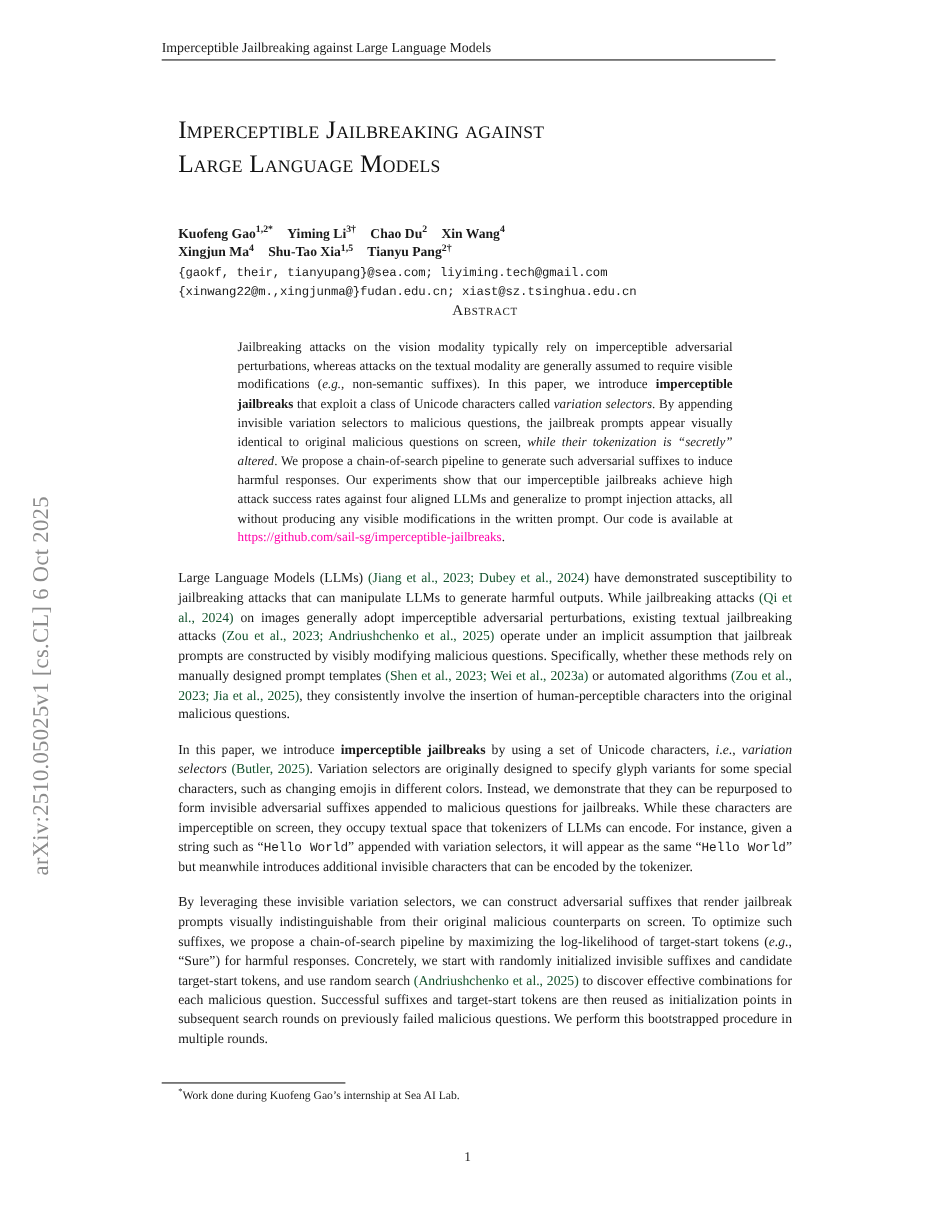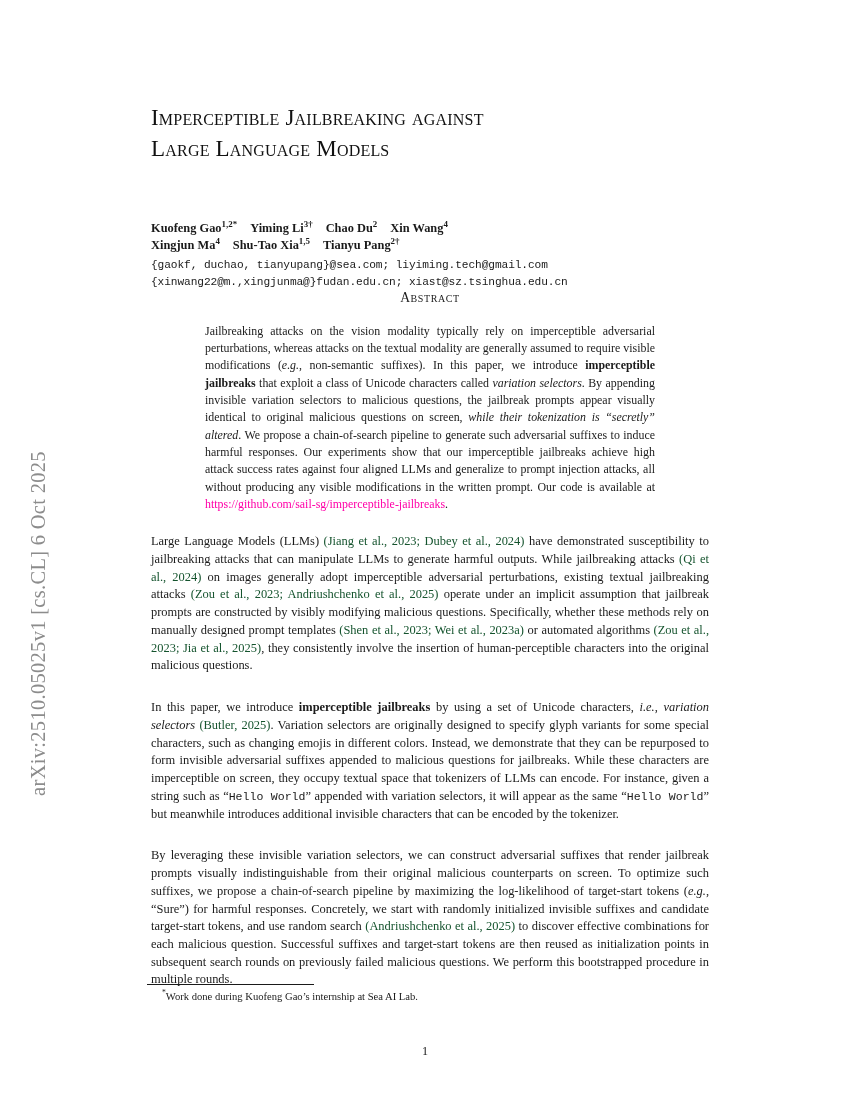--- a/index.html
+++ b/index.html
@@ -46,38 +46,38 @@
     padding-bottom: 3px;
   }
   .header-rule {
     border-bottom: 1.1px solid #1a1a1a;
     width: 100%;
   }
 
   
   .col {
     position: absolute;
-    left: 151px;
+    left: 162px;
     top: 103px;
     width: 558px;
   }
 
   
   .title {
     font-size: 23px;
     line-height: 1.33;
     font-variant: small-caps;
     letter-spacing: 0.2px;
     color: #111;
     margin-bottom: 0;
   }
 
   
   .authors {
-    margin-top: 56px;
+    margin-top: 40px;
     font-size: 12.4px;
     line-height: 1.38;
   }
   .author-line {
     font-weight: bold;
     white-space: nowrap;
   }
   .author-line .gap { display: inline-block; width: 13px; }
   .affil-line {
     font-weight: normal;
@@ -121,21 +121,21 @@
     letter-spacing: 0.4px;
   }
   .section-head .num {
     font-variant: normal;
     display: inline-block;
     width: 26px;
   }
 
   
   .body-p {
-    margin-top: 24px;
+    margin-top: 14px;
     font-size: 12.45px;
     line-height: 1.425;
     text-align: justify;
     hyphens: auto;
   }
   .body-p.first { margin-top: 20px; }
 
   .cite { color: #14532d; }
   .link { color: #ff00a8; }
   .mono {
@@ -173,33 +173,37 @@
     font-size: 12.2px;
   }
 </style>
 </head>
 <body>
 
 <div class="page">
 
   <div class="arxiv-stamp">arXiv:2510.05025v1  [cs.CL]  6 Oct 2025</div>
 
+  <div class="header">
+    <div class="header-text">Imperceptible Jailbreaking against Large Language Models</div>
+    <div class="header-rule"></div>
+  </div>
 
   <div class="col">
 
     <div class="title">
       <div>Imperceptible Jailbreaking against</div>
       <div>Large Language Models</div>
     </div>
 
     <div class="authors">
       <div class="author-line">Kuofeng Gao<sup>1,2*</sup><span class="gap"></span>Yiming Li<sup>3†</sup><span class="gap"></span>Chao Du<sup>2</sup><span class="gap"></span>Xin Wang<sup>4</sup></div>
       <div class="author-line">Xingjun Ma<sup>4</sup><span class="gap"></span>Shu-Tao Xia<sup>1,5</sup><span class="gap"></span>Tianyu Pang<sup>2†</sup></div>
       <div class="emails">
-        <div>{gaokf, duchao, tianyupang}@sea.com; liyiming.tech@gmail.com</div>
+        <div>{gaokf, their, tianyupang}@sea.com; liyiming.tech@gmail.com</div>
         <div>{xinwang22@m.,xingjunma@}fudan.edu.cn; xiast@sz.tsinghua.edu.cn</div>
       </div>
     </div>
 
     <div class="abstract-wrap">
       <div class="abstract-head">Abstract</div>
       <div class="abstract-body">Jailbreaking attacks on the vision modality typically rely on imperceptible adversarial perturbations, whereas attacks on the textual modality are generally assumed to require visible modifications (<i>e.g.</i>, non-semantic suffixes). In this paper, we introduce <b>imperceptible jailbreaks</b> that exploit a class of Unicode characters called <i>variation selectors</i>. By appending invisible variation selectors to malicious questions, the jailbreak prompts appear visually identical to original malicious questions on screen, <i>while their tokenization is “secretly” altered</i>. We propose a chain-of-search pipeline to generate such adversarial suffixes to induce harmful responses. Our experiments show that our imperceptible jailbreaks achieve high attack success rates against four aligned LLMs and generalize to prompt injection attacks, all without producing any visible modifications in the written prompt. Our code is available at <span class="link">https://github.com/sail-sg/imperceptible-jailbreaks</span>.</div>
     </div>
 
 

